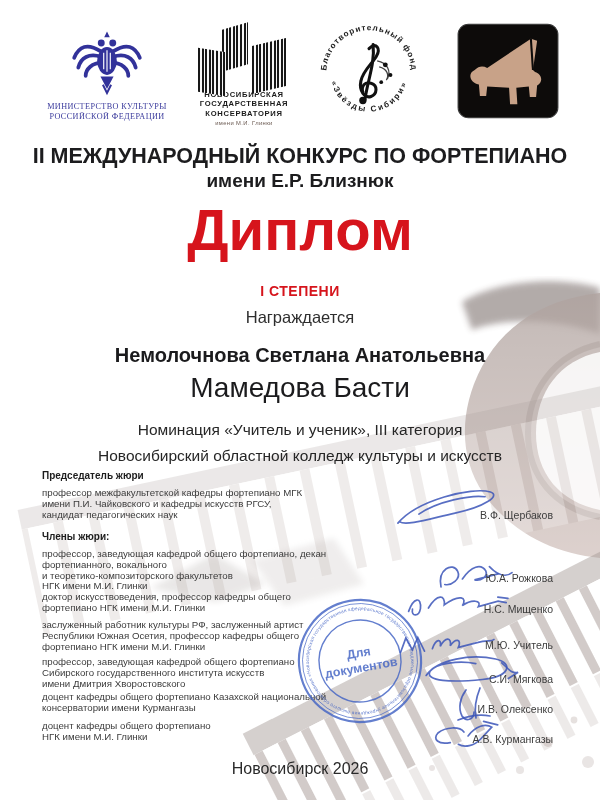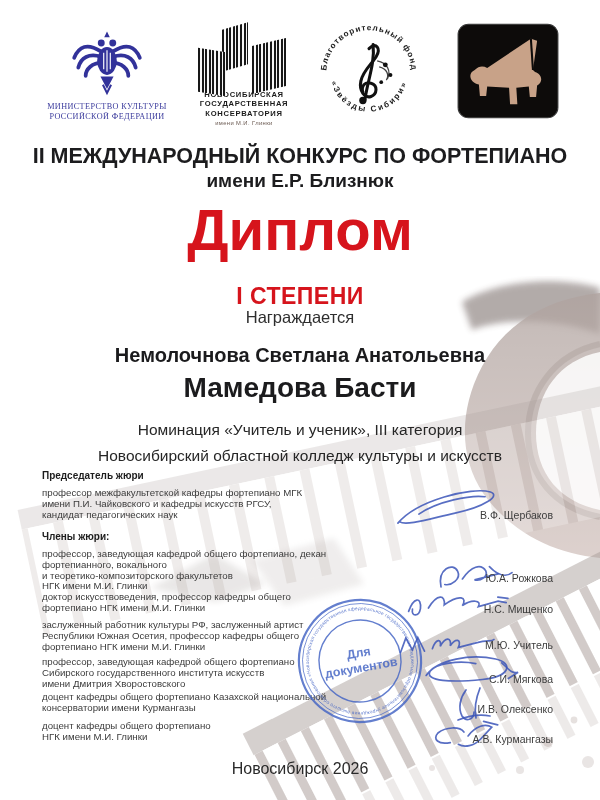--- a/index.html
+++ b/index.html
@@ -21,24 +21,24 @@
   .pipe.p2{left:12px;top:26px;width:28px;height:44px;transform:skewY(9deg);}
   .pipe.p3{left:66px;top:18px;width:34px;height:48px;transform:skewY(-13deg);}
   .cons-text{font-size:7.6px;font-weight:bold;line-height:9.4px;letter-spacing:.7px;color:#1a1a1a;}
   .cons-sub{font-size:5.8px;font-weight:normal;letter-spacing:.4px;color:#6b5a52;margin-top:1px;}
   .fond-logo{left:314px;top:18px;width:110px;height:110px;}
   .piano-logo{left:456px;top:22px;width:104px;height:98px;}
   
   .t1{top:144px;font-size:21.5px;font-weight:800;color:#1c1c1e;z-index:2;}
   .t2{top:170px;font-size:19px;font-weight:800;color:#1c1c1e;z-index:2;}
   .diploma{top:200px;font-size:58px;line-height:1.05;font-weight:800;color:#d6141c;z-index:2;}
-  .degree{top:283px;font-size:23px;font-weight:800;color:#d6141c;letter-spacing:.5px;z-index:2;}
+  .degree{top:283px;font-size:14px;font-weight:800;color:#d6141c;letter-spacing:.5px;z-index:2;}
   .awarded{top:308px;font-size:16.5px;color:#2e2e2e;z-index:2;}
   .recip1{top:344px;font-size:20px;font-weight:800;color:#1b1b1d;z-index:2;}
-  .recip2{top:372px;font-size:28px;font-weight:700;color:#1b1b1d;z-index:2;}
+  .recip2{top:372px;font-size:28px;font-weight:400;color:#1b1b1d;z-index:2;}
   .nomin{top:421px;font-size:15.5px;color:#262626;z-index:2;}
   .inst{top:447px;font-size:15.5px;color:#262626;z-index:2;}
   
   .jlabel{left:42px;font-size:10px;font-weight:bold;color:#1d1d1d;z-index:2;}
   .jdesc{left:42px;width:330px;font-size:9.7px;line-height:10.8px;color:#3b3b3b;
          white-space:pre-line;z-index:2;}
   .jname{right:47px;font-size:10.5px;color:#3d3d3d;z-index:4;text-align:right;}
   .sig{position:absolute;z-index:3;}
   .sig path{stroke:#3b55b8;stroke-width:1.7;fill:none;stroke-linecap:round;opacity:.85;}
   .stamp{position:absolute;left:294px;top:595px;width:132px;height:132px;z-index:2;

